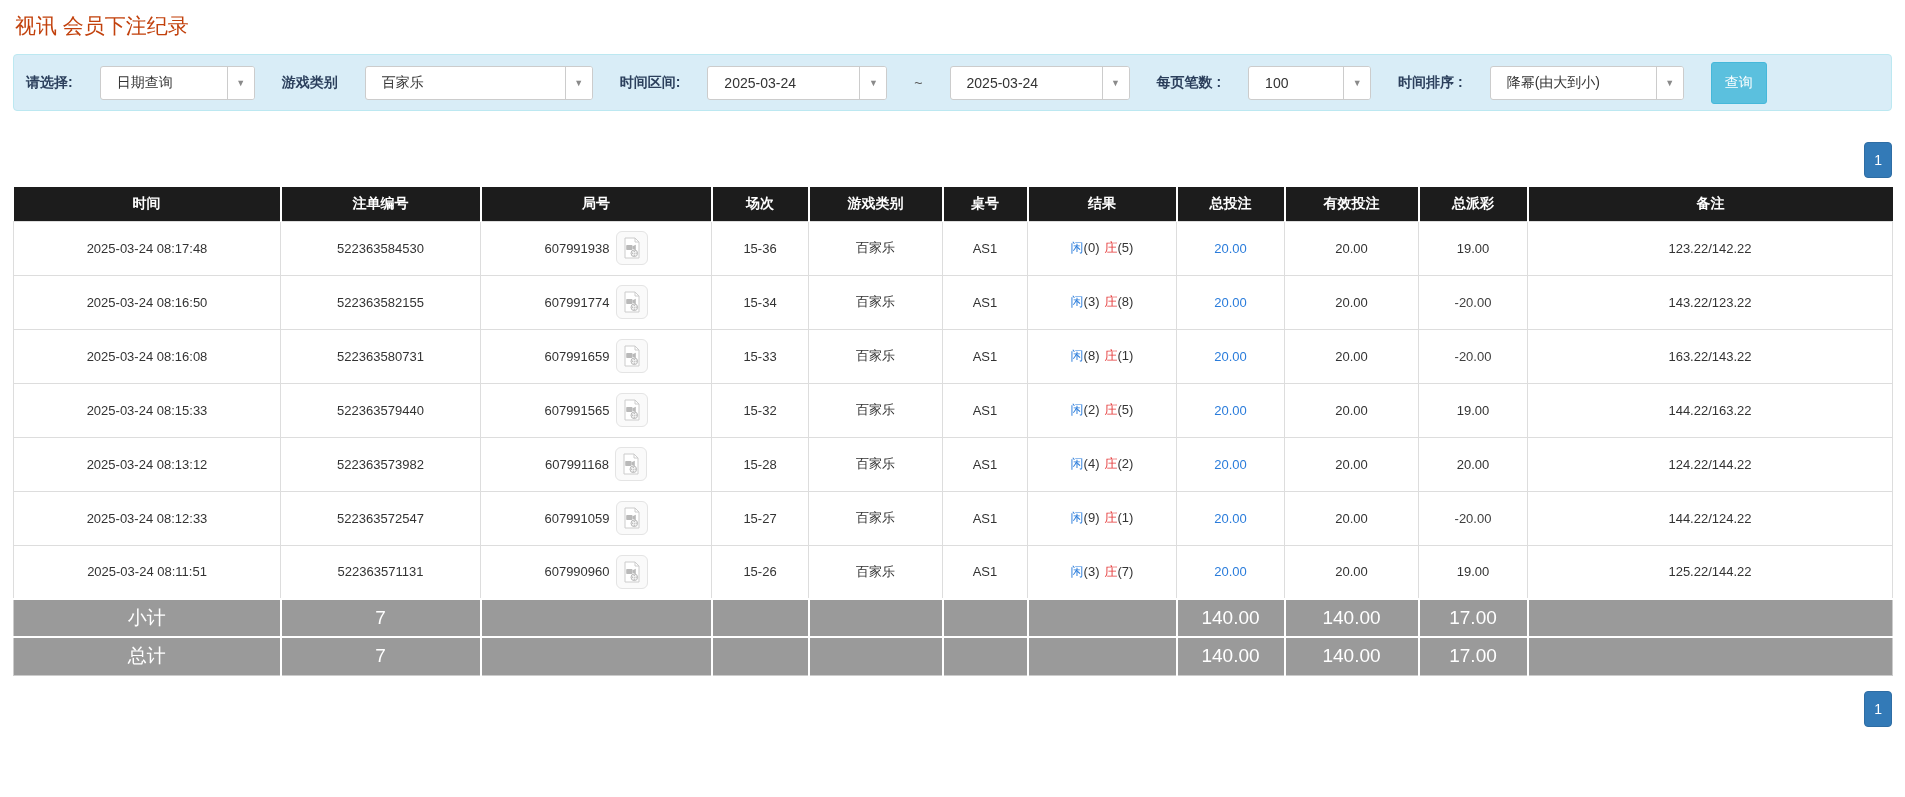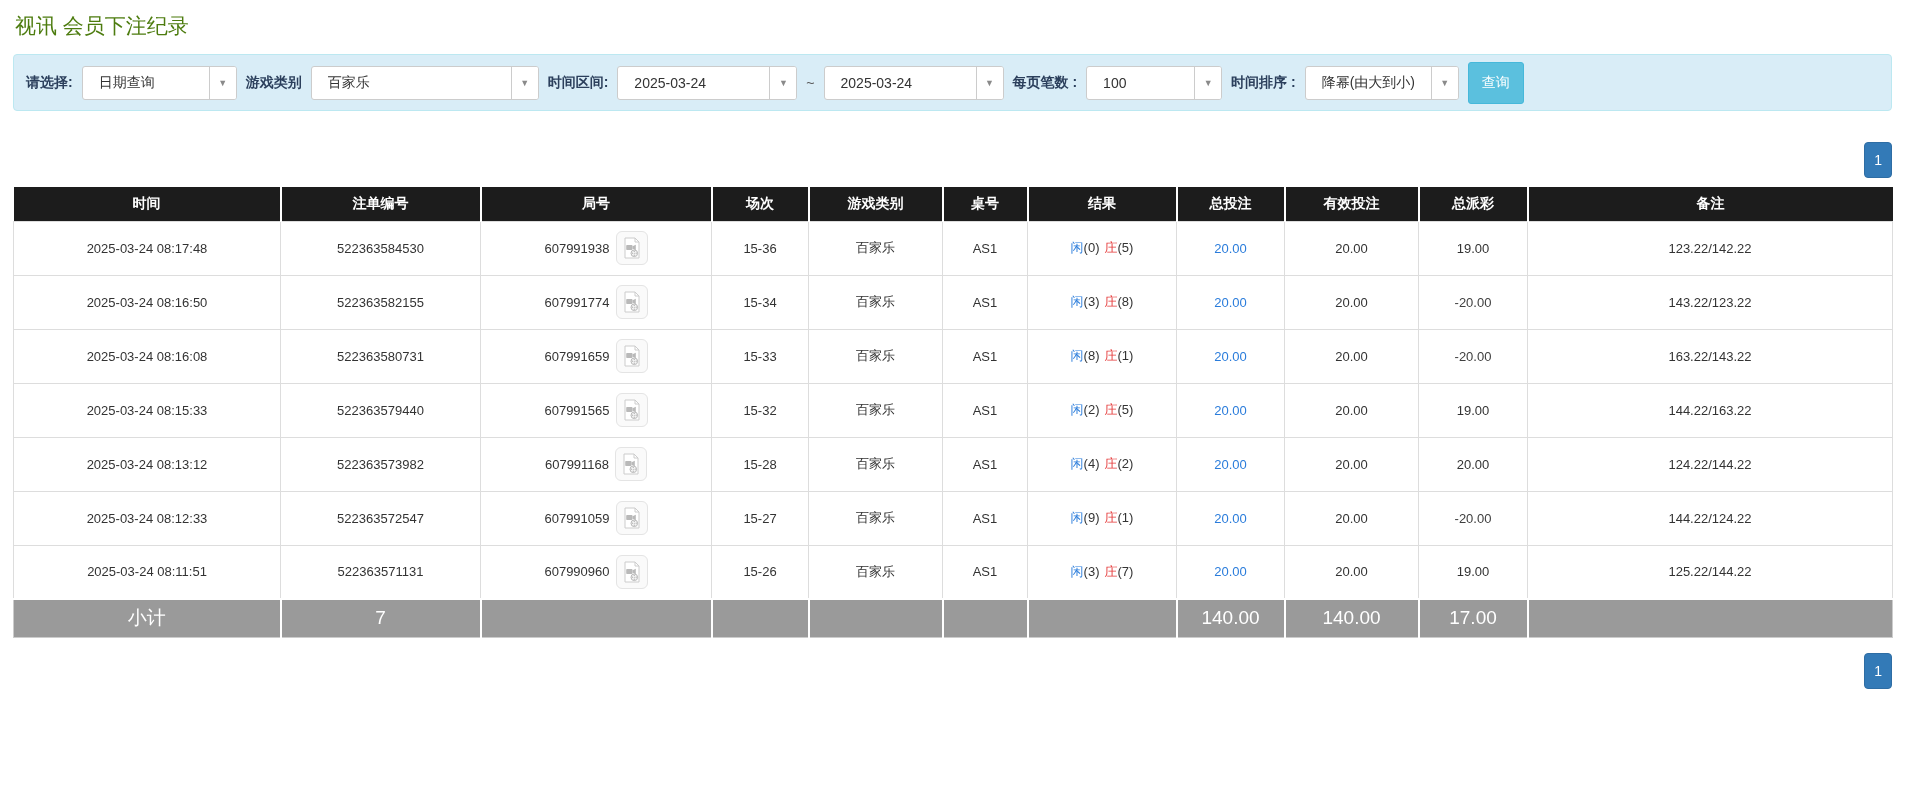--- a/index.html
+++ b/index.html
@@ -7,33 +7,33 @@
   body {
     font-family: "Liberation Sans", "DejaVu Sans", sans-serif;
     color: #333;
     width: 1905px;
   }
   .page { width: 1905px; padding: 8px 13px 20px 13px; }
 
   .page-title {
     font-size: 21px;
     font-weight: 400;
-    color: #4d7c0f;
+    color: #c2410c;
     margin: 4px 0 14px 2px;
   }
 
   
   .filter-bar {
     background: #d9edf7;
     border: 1px solid #bce8f1;
     border-radius: 4px;
     padding: 11px 12px;
     display: flex;
     align-items: center;
-    gap: 9px;
+    gap: 27px;
     height: 57px;
   }
   .f-label {
     font-size: 14px;
     font-weight: bold;
     color: #2b3f5c;
     white-space: nowrap;
   }
   .tilde { color: #555; font-size: 14px; }
   .sel {
@@ -61,22 +61,22 @@
     display: flex;
     align-items: center;
     justify-content: center;
     color: #8a8a8a;
     font-size: 9px;
     background: #fff;
   }
   .w-type  { width: 155px; }
   .w-game  { width: 228px; }
   .w-date  { width: 180px; }
-  .w-size  { width: 136px; }
-  .w-sort  { width: 154px; }
+  .w-size  { width: 123px; }
+  .w-sort  { width: 194px; }
   .btn-search {
     background: #5bc0de;
     border: 1px solid #46b8da;
     border-radius: 3px;
     color: #fff;
     font-size: 14px;
     height: 42px;
     padding: 0 13px;
     cursor: pointer;
     font-family: inherit;
@@ -506,20 +506,33 @@
         <td></td>
         <td></td>
         <td></td>
         <td></td>
         <td></td>
         <td>140.00</td>
         <td>140.00</td>
         <td>17.00</td>
         <td></td>
       </tr>
+      <tr>
+        <td>总计</td>
+        <td>7</td>
+        <td></td>
+        <td></td>
+        <td></td>
+        <td></td>
+        <td></td>
+        <td>140.00</td>
+        <td>140.00</td>
+        <td>17.00</td>
+        <td></td>
+      </tr>
     </tfoot>
   </table>
 
   <div class="pag-row bottom">
     <button class="page-btn">1</button>
   </div>
 
 </div>
 
 </body></html>

